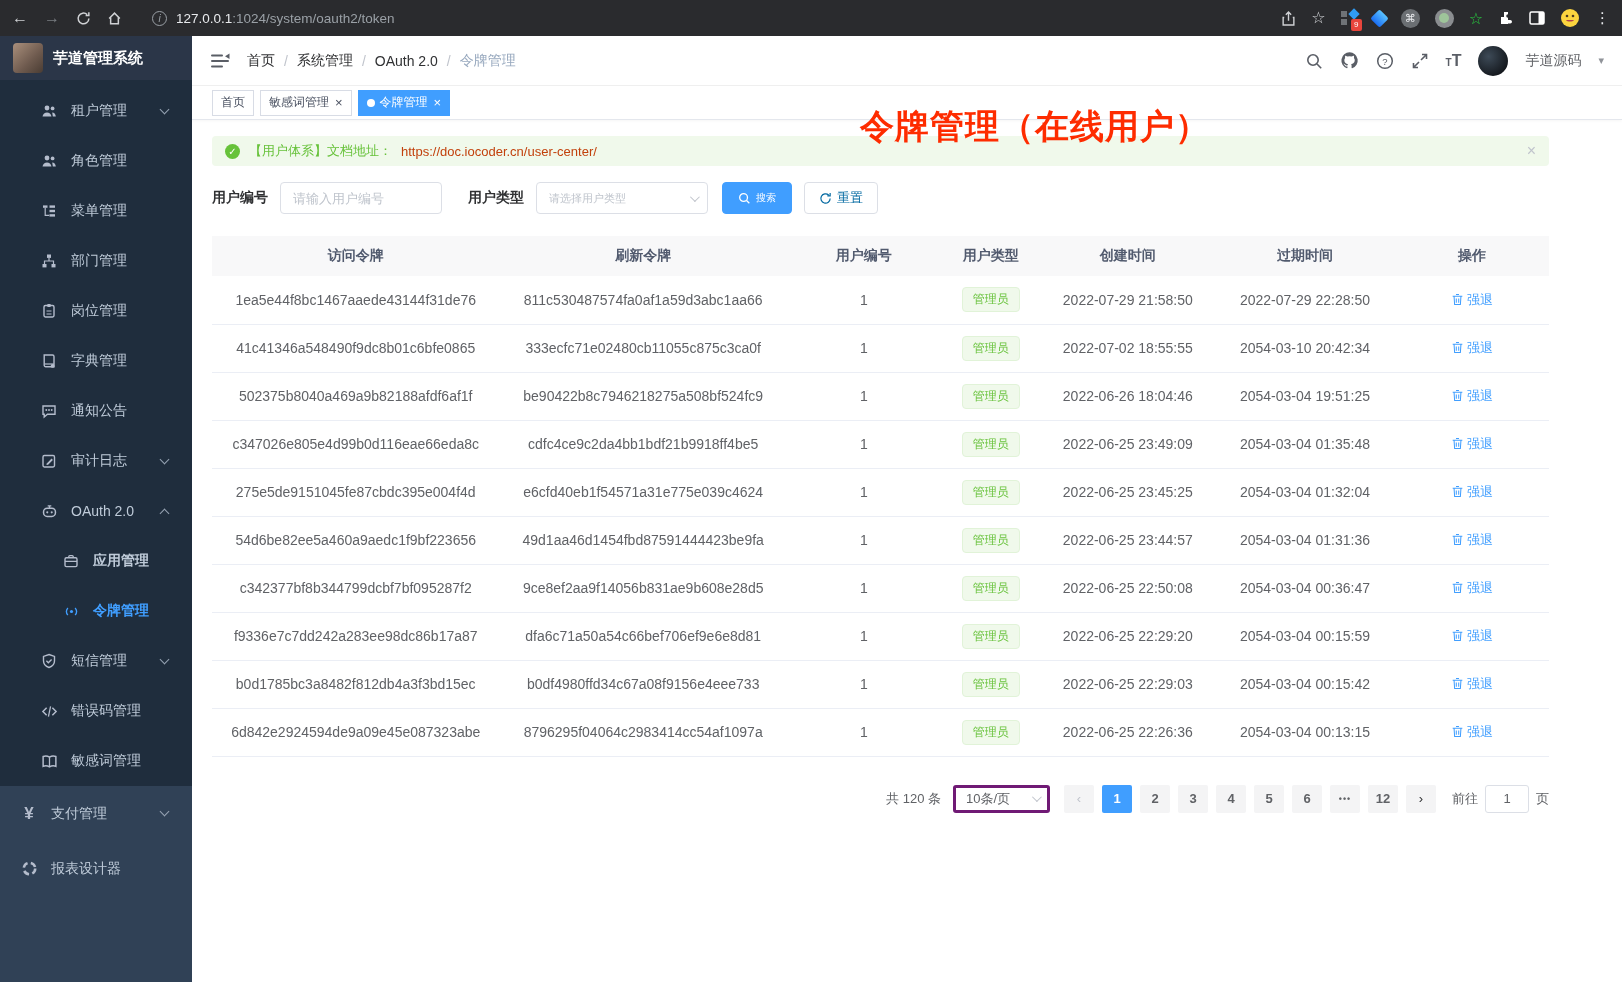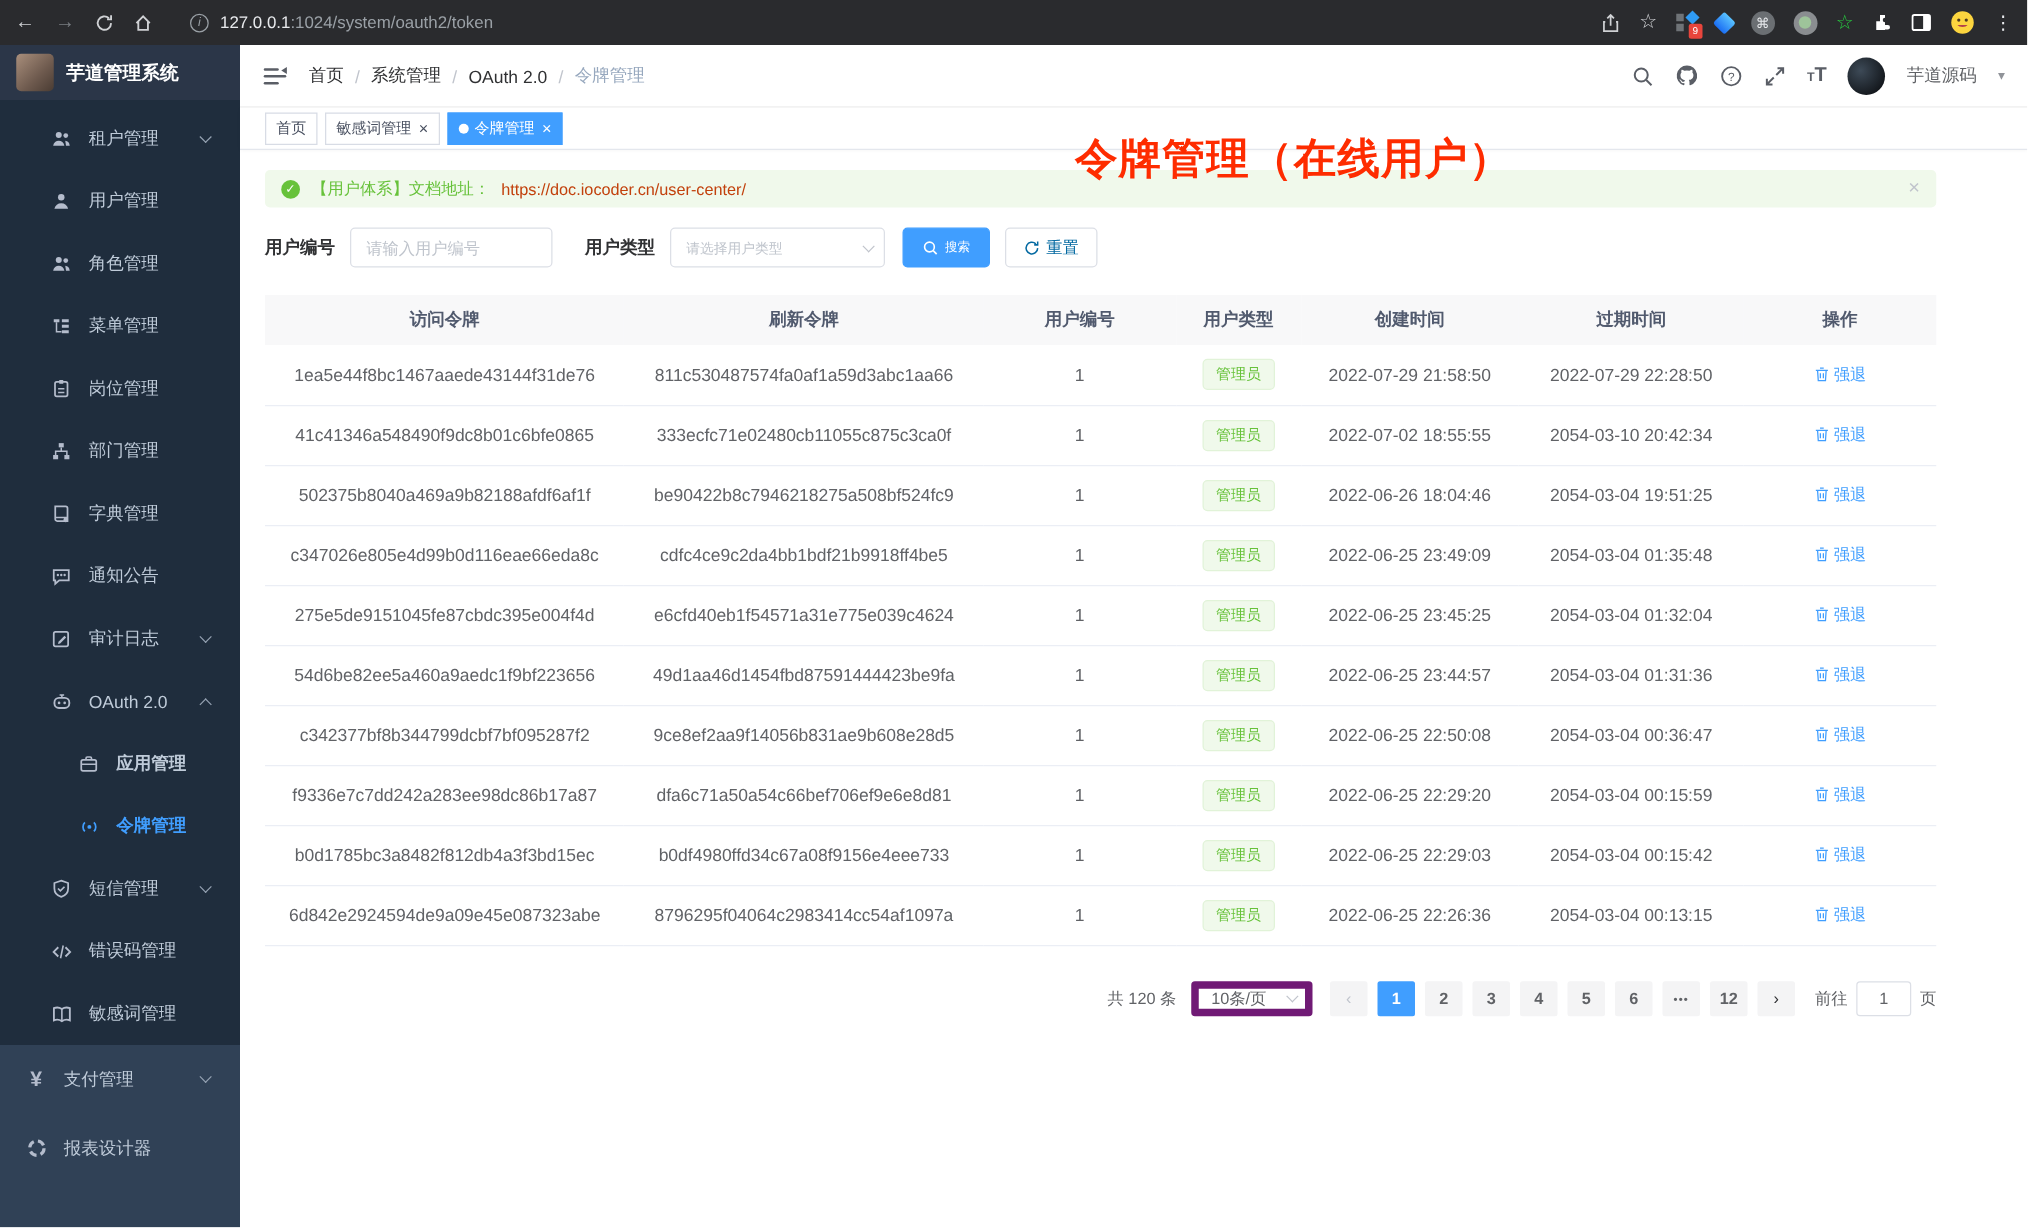--- a/index.html
+++ b/index.html
@@ -88,21 +88,21 @@
   .btn-plain { height:32px; padding:0 14px; background:#fff; border:1px solid #dcdfe6; border-radius:4px; color:#0369a1; font-size:13px; display:inline-flex; align-items:center; gap:5px; margin-left:12px; cursor:pointer; font-family:inherit; }
 
   table { width:100%; border-collapse:collapse; table-layout:fixed; margin-top:22px; font-size:14px; }
   thead th { background:#f8f8f9; color:#515a6e; font-weight:600; height:40px; text-align:center; }
   tbody td { height:48px; text-align:center; color:#606266; border-bottom:1px solid #ebeef5; overflow:hidden; white-space:nowrap; }
   .tag-success { display:inline-block; padding:3px 10px; font-size:12px; border-radius:4px; background:#f0f9eb; border:1px solid #e1f3d8; color:#67c23a; }
   .action-link { color:#409eff; font-size:13px; display:inline-flex; align-items:center; gap:3px; cursor:pointer; }
 
   .pagination { display:flex; align-items:center; justify-content:flex-end; margin-top:28px; font-size:13px; color:#606266; }
   .pg-total { margin-right:12px; }
-  .pg-size { width:97px; height:28px; border:6px solid #701a75; border-radius:3px; display:flex; align-items:center; justify-content:space-between; padding:0 8px 0 10px; color:#606266; margin-right:10px; cursor:pointer; }
+  .pg-size { width:97px; height:28px; border:3px solid #701a75; border-radius:3px; display:flex; align-items:center; justify-content:space-between; padding:0 8px 0 10px; color:#606266; margin-right:10px; cursor:pointer; }
   .pg-btn { min-width:30px; height:28px; margin:0 4px; background:#f4f4f5; border-radius:2px; display:inline-flex; align-items:center; justify-content:center; color:#606266; font-weight:600; cursor:pointer; padding:0 5px; }
   .pg-btn.active { background:#409eff; color:#fff; }
   .pg-btn.arrow-prev { color:#c0c4cc; font-weight:400; }
   .pg-btn.arrow-next { color:#303133; font-weight:400; }
   .pg-goto { margin-left:12px; display:flex; align-items:center; gap:7px; }
   .pg-input { width:44px; height:28px; border:1px solid #dcdfe6; border-radius:3px; text-align:center; font-size:13px; color:#606266; outline:none; font-family:inherit; }
 </style>
 </head>
 <body>
 
@@ -185,29 +185,20 @@
                 <circle cx="11.6" cy="5.4" r="1.9" fill="currentColor"></circle>
                 <path d="M11.2 9.6c2 .1 3.2 1.4 3.6 3.9h-3z" fill="currentColor"></path>
               </svg>
             </span>
             <span class="s-label">租户管理</span>
             <span class="s-arrow down"></span>
           </div>
           <div class="side-item indent1">
             <span class="s-icon">
               <svg width="16" height="16" viewBox="0 0 16 16">
-                <circle cx="8" cy="4.8" r="2.6" fill="currentColor"></circle>
-                <path d="M2.5 14c.6-3 2.8-4.5 5.5-4.5s4.9 1.5 5.5 4.5z" fill="currentColor"></path>
-              </svg>
-            </span>
-            <span class="s-label">用户管理</span>
-          </div>
-          <div class="side-item indent1">
-            <span class="s-icon">
-              <svg width="16" height="16" viewBox="0 0 16 16">
                 <circle cx="6" cy="5" r="2.4" fill="currentColor"></circle>
                 <path d="M1.5 13.5c.5-2.7 2.3-4 4.5-4s4 1.3 4.5 4z" fill="currentColor"></path>
                 <circle cx="11.6" cy="5.4" r="1.9" fill="currentColor"></circle>
                 <path d="M11.2 9.6c2 .1 3.2 1.4 3.6 3.9h-3z" fill="currentColor"></path>
               </svg>
             </span>
             <span class="s-label">角色管理</span>
           </div>
           <div class="side-item indent1">
             <span class="s-icon">
@@ -217,37 +208,37 @@
                 <rect x="8.5" y="6.8" width="5.5" height="2.4" fill="currentColor"></rect>
                 <rect x="8.5" y="11.2" width="5.5" height="2.4" fill="currentColor"></rect>
                 <path d="M4.2 4.8v7.6h4" stroke="currentColor" fill="none" stroke-width="1.2"></path>
               </svg>
             </span>
             <span class="s-label">菜单管理</span>
           </div>
           <div class="side-item indent1">
             <span class="s-icon">
               <svg width="16" height="16" viewBox="0 0 16 16">
-                <rect x="3" y="2.5" width="10" height="11.5" rx="1.4" fill="none" stroke="currentColor" stroke-width="1.4"></rect>
-                <rect x="6.4" y="1" width="3.2" height="3" fill="currentColor"></rect>
-                <path d="M5.5 8h5M5.5 11h5" stroke="currentColor" stroke-width="1.2"></path>
-              </svg>
-            </span>
-            <span class="s-label">岗位管理</span>
-          </div>
-          <div class="side-item indent1">
-            <span class="s-icon">
-              <svg width="16" height="16" viewBox="0 0 16 16">
                 <rect x="6" y="1.5" width="4" height="3.4" fill="currentColor"></rect>
                 <rect x="1.5" y="11" width="4" height="3.4" fill="currentColor"></rect>
                 <rect x="10.5" y="11" width="4" height="3.4" fill="currentColor"></rect>
                 <path d="M8 4.9V8M3.5 11V8h9v3" stroke="currentColor" fill="none" stroke-width="1.2"></path>
               </svg>
             </span>
             <span class="s-label">部门管理</span>
+          </div>
+          <div class="side-item indent1">
+            <span class="s-icon">
+              <svg width="16" height="16" viewBox="0 0 16 16">
+                <rect x="3" y="2.5" width="10" height="11.5" rx="1.4" fill="none" stroke="currentColor" stroke-width="1.4"></rect>
+                <rect x="6.4" y="1" width="3.2" height="3" fill="currentColor"></rect>
+                <path d="M5.5 8h5M5.5 11h5" stroke="currentColor" stroke-width="1.2"></path>
+              </svg>
+            </span>
+            <span class="s-label">岗位管理</span>
           </div>
           <div class="side-item indent1">
             <span class="s-icon">
               <svg width="16" height="16" viewBox="0 0 16 16">
                 <path d="M3.2 2h8.3A1.5 1.5 0 0 1 13 3.5v10.3H4.7A1.5 1.5 0 0 1 3.2 12.3z" fill="none" stroke="currentColor" stroke-width="1.4"></path>
                 <path d="M3.4 11h9.4" stroke="currentColor" stroke-width="1.2"></path>
                 <circle cx="11.6" cy="12.9" r="1.9" fill="currentColor"></circle>
               </svg>
             </span>
             <span class="s-label">字典管理</span>

